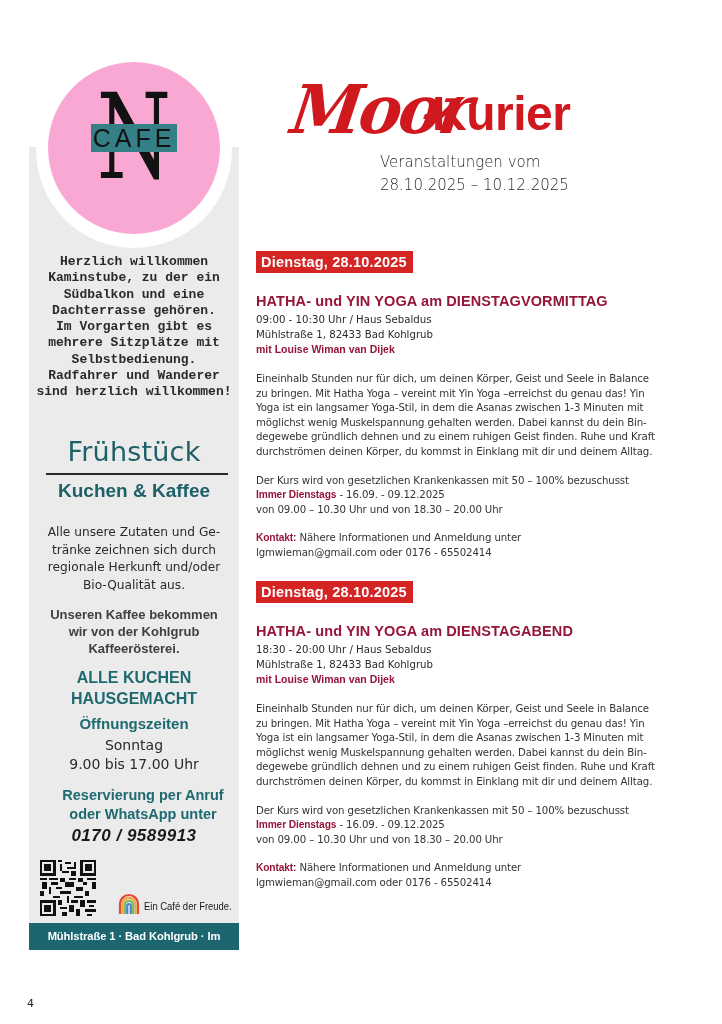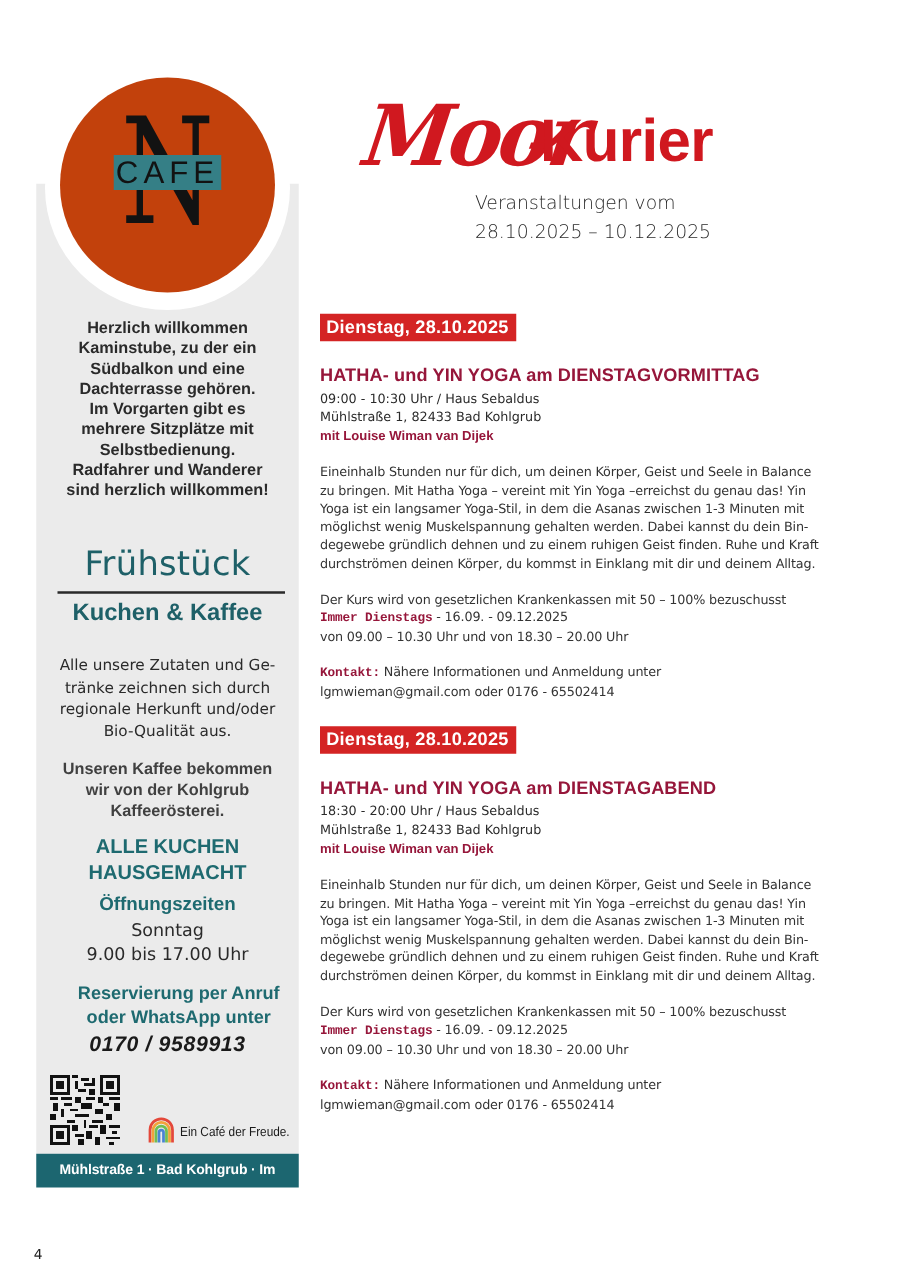--- a/index.html
+++ b/index.html
@@ -10,38 +10,38 @@
   .sidebar-bg {
     position: absolute; left: 29px; top: 147px; width: 210px; height: 776px;
     background: #ebebeb;
   }
   .logo-ring {
     position: absolute; left: 36px; top: 52px; width: 196px; height: 196px;
     border-radius: 50%; background: #ffffff;
   }
   .logo-circle {
     position: absolute; left: 48px; top: 62px; width: 172px; height: 172px;
-    border-radius: 50%; background: #c2410c; overflow: hidden;
+    border-radius: 50%; background: #f9a8d4; overflow: hidden;
   }
   .logo-n {
     position: absolute; left: 0; width: 100%; top: 16px; text-align: center;
     font-family: "DejaVu Serif", serif; font-size: 118px; line-height: 1; color: #121212;
     transform: scaleX(0.72);
   }
   .logo-cafe {
     position: absolute; left: 0; width: 100%; top: 62px; text-align: center;
     font-family: "Liberation Sans", sans-serif; font-size: 25px; letter-spacing: 4px;
     color: #121212; font-weight: 400;
   }
   .logo-cafe span { background: #357f86; padding: 0 2px; }
   .flower { position: absolute; left: 145px; top: 166px; width: 52px; height: 52px; }
 
   .side-text { position: absolute; left: 29px; width: 210px; text-align: center; }
   .welcome {
-    top: 254px; font-family: Liberation Sans, sans-serif; font-weight: 700;
+    top: 254px; font-family: Liberation Mono, monospace; font-weight: 700;
     font-size: 13px; line-height: 16.3px; color: #2a2a2a;
   }
   .fruehstueck {
     top: 436px; font-family: "DejaVu Sans", sans-serif; font-size: 27px; color: #1e6068;
     font-weight: 400; letter-spacing: 0.2px;
   }
   .side-rule { position: absolute; left: 46px; top: 473px; width: 182px; height: 2px; background: #2a2a2a; }
   .kuchen-kaffee { top: 480px; font-size: 19px; color: #1e6068; font-weight: 700; font-family: "Liberation Sans", sans-serif; }
   .zutaten { top: 524px; font-family: "DejaVu Sans", sans-serif; font-size: 12.2px; line-height: 17.5px; color: #2a2a2a; }
   .kaffee { top: 607px; font-family: "Liberation Sans", sans-serif; font-weight: 700; font-size: 13px; line-height: 16.8px; color: #404040; }
@@ -90,21 +90,21 @@
     font-weight: 700; font-size: 14.5px; padding: 3px 6px 3px 5px; letter-spacing: 0.2px;
   }
   .event-title {
     margin-top: 20px; font-family: "Liberation Sans", sans-serif; font-weight: 700; font-size: 14.5px;
     color: #96163a; letter-spacing: 0.1px;
   }
   .event-meta { margin-top: 3px; font-size: 10.2px; line-height: 15px; color: #2a2a2a; }
   .event-host { font-weight: 700; color: #96163a; font-family: "Liberation Sans", sans-serif; font-size: 10.5px; }
   .event-desc { margin-top: 15px; font-size: 10.2px; line-height: 14.6px; color: #333; letter-spacing: -0.12px; }
   .event-info { margin-top: 14px; font-size: 10.2px; line-height: 14.6px; color: #333; letter-spacing: -0.12px; }
-  .hl { font-weight: 700; color: #96163a; font-family: Liberation Mono, monospace; }
+  .hl { font-weight: 700; color: #96163a; font-family: Liberation Sans, sans-serif; }
   .event-contact { margin-top: 14px; font-size: 10.2px; line-height: 14.6px; color: #333; letter-spacing: -0.12px; }
 </style>
 </head>
 <body>
 
 <div class="sidebar-bg"></div>
 <div class="logo-ring"></div>
 <div class="logo-circle">
   <div class="logo-n">N</div>
   <div class="logo-cafe"><span>CAFE</span></div>

